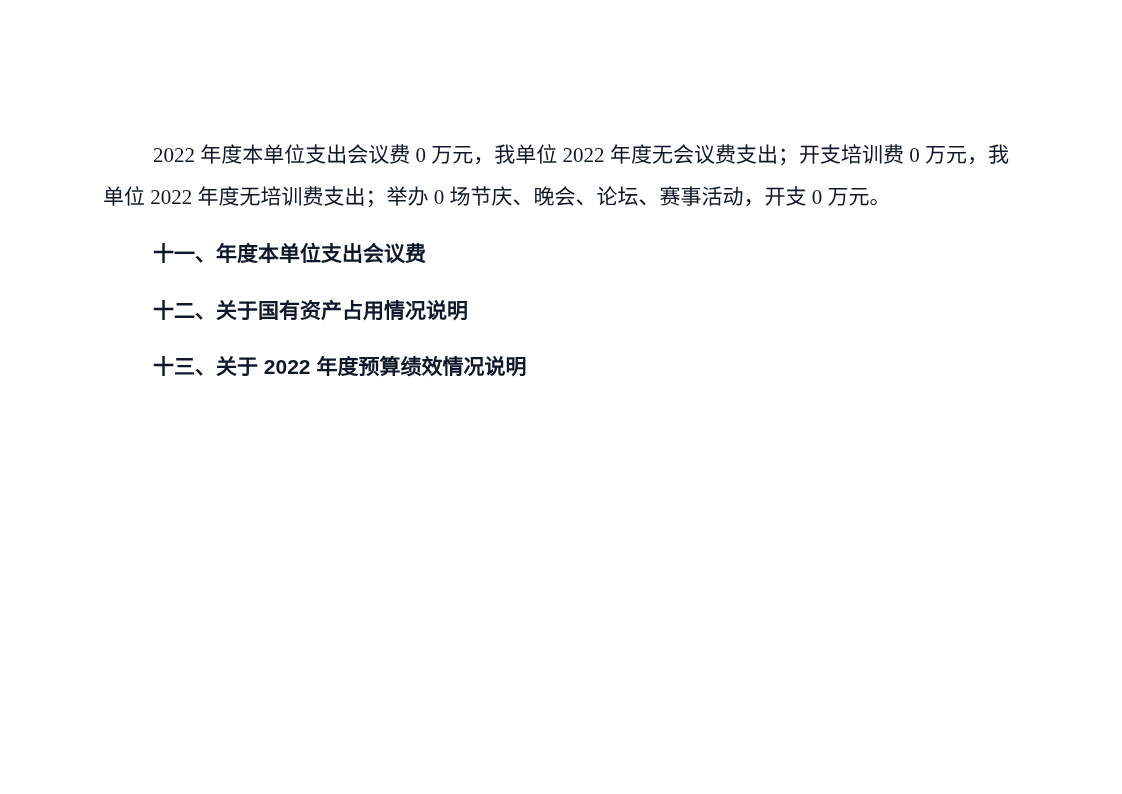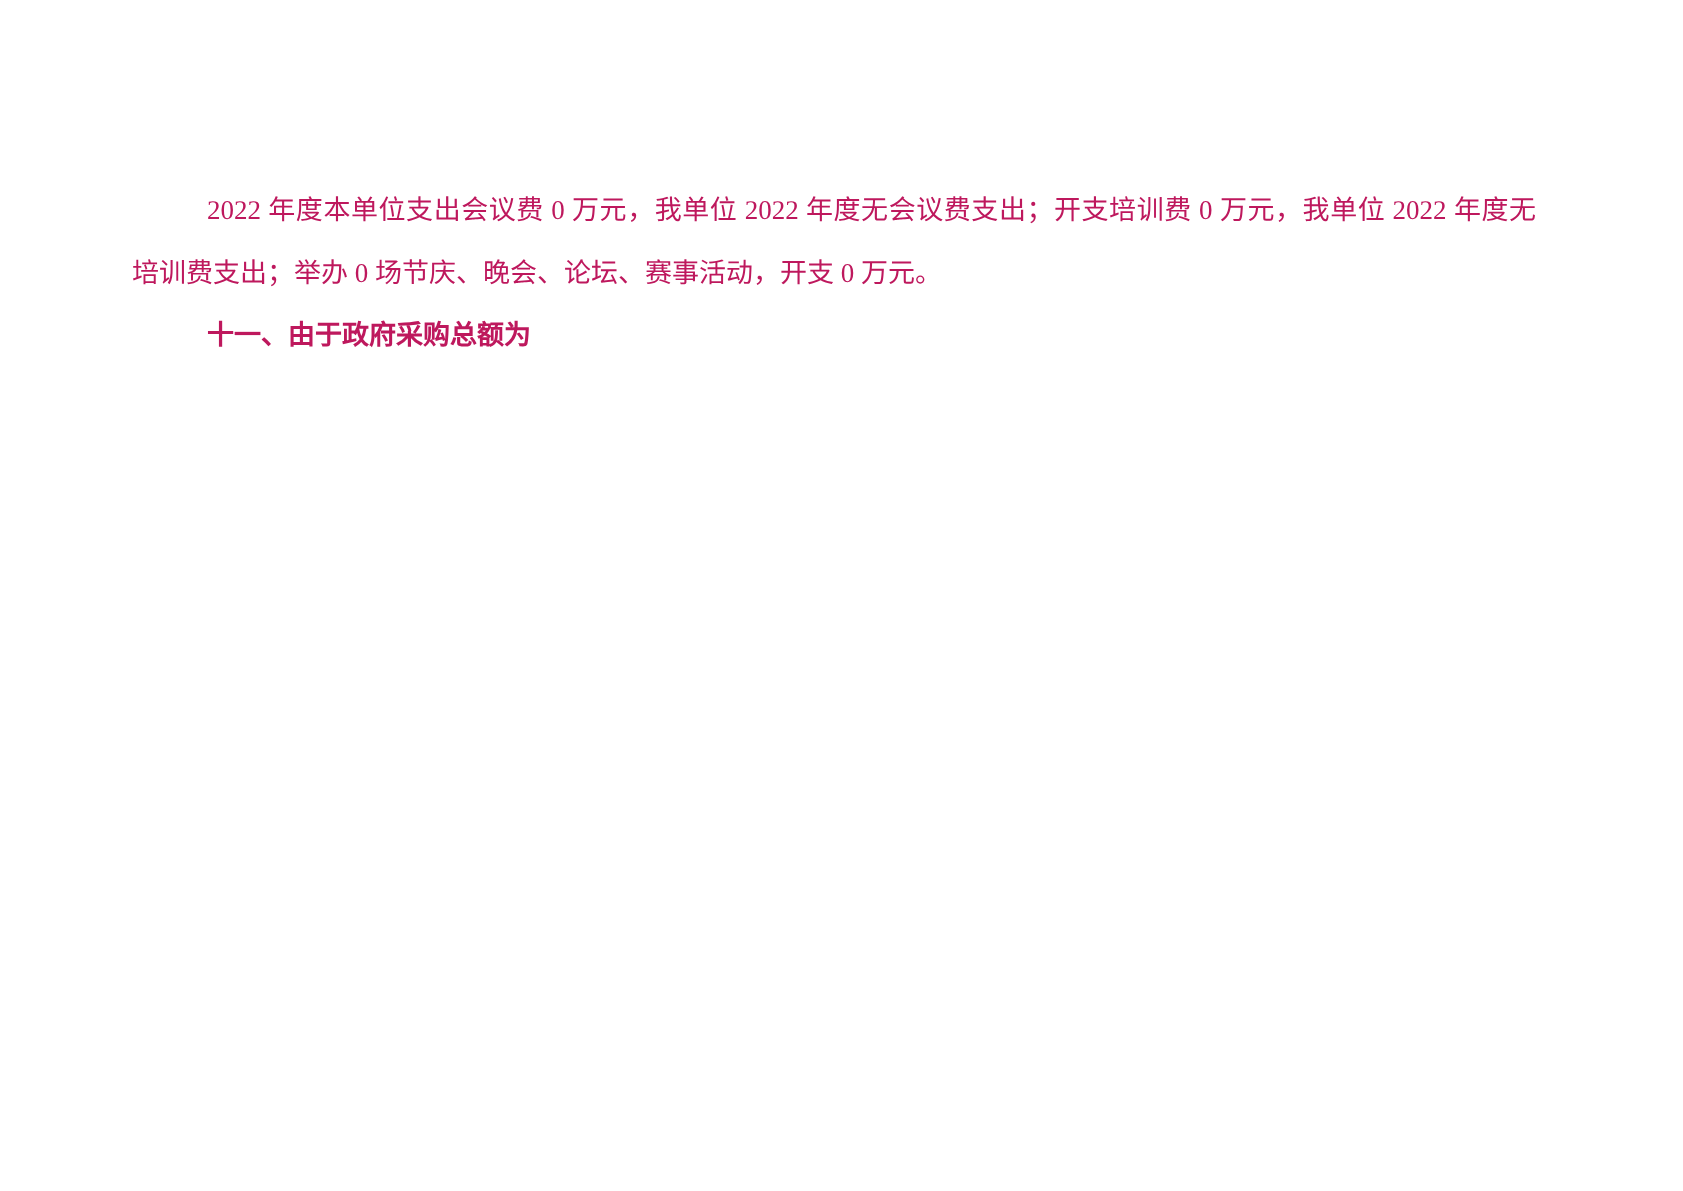--- a/index.html
+++ b/index.html
@@ -21,38 +21,40 @@
     height: 794px;
     background: #ffffff;
   }
   .page-content {
     position: absolute;
     left: 88px;
     top: 120px;
     width: 936px;
   }
   .para, .heading {
-    margin: 0;
+    margin: 15px;
     padding: 0;
-    font-size: 18px;
+    font-size: 21px;
     line-height: 41.6px;
     text-indent: 50px;
-    color: #be185d;
+    color: #0f172a;
   }
   .para {
     font-family: "Liberation Serif", "DejaVu Serif", serif;
     text-align: justify;
   }
   .heading {
     font-family: "Liberation Sans", "DejaVu Sans", sans-serif;
     font-weight: 700;
     text-align: left;
   }
 </style>
 </head>
 <body>
 
 <div class="page">
   <div class="page-content">
     <p class="para">2022 年度本单位支出会议费 0 万元，我单位 2022 年度无会议费支出；开支培训费 0 万元，我单位 2022 年度无培训费支出；举办 0 场节庆、晚会、论坛、赛事活动，开支 0 万元。</p>
-    <p class="heading">十一、由于政府采购总额为</p>
+    <p class="heading">十一、年度本单位支出会议费</p>
+    <p class="heading">十二、关于国有资产占用情况说明</p>
+    <p class="heading">十三、关于 2022 年度预算绩效情况说明</p>
   </div>
 </div>
 
 </body></html>

